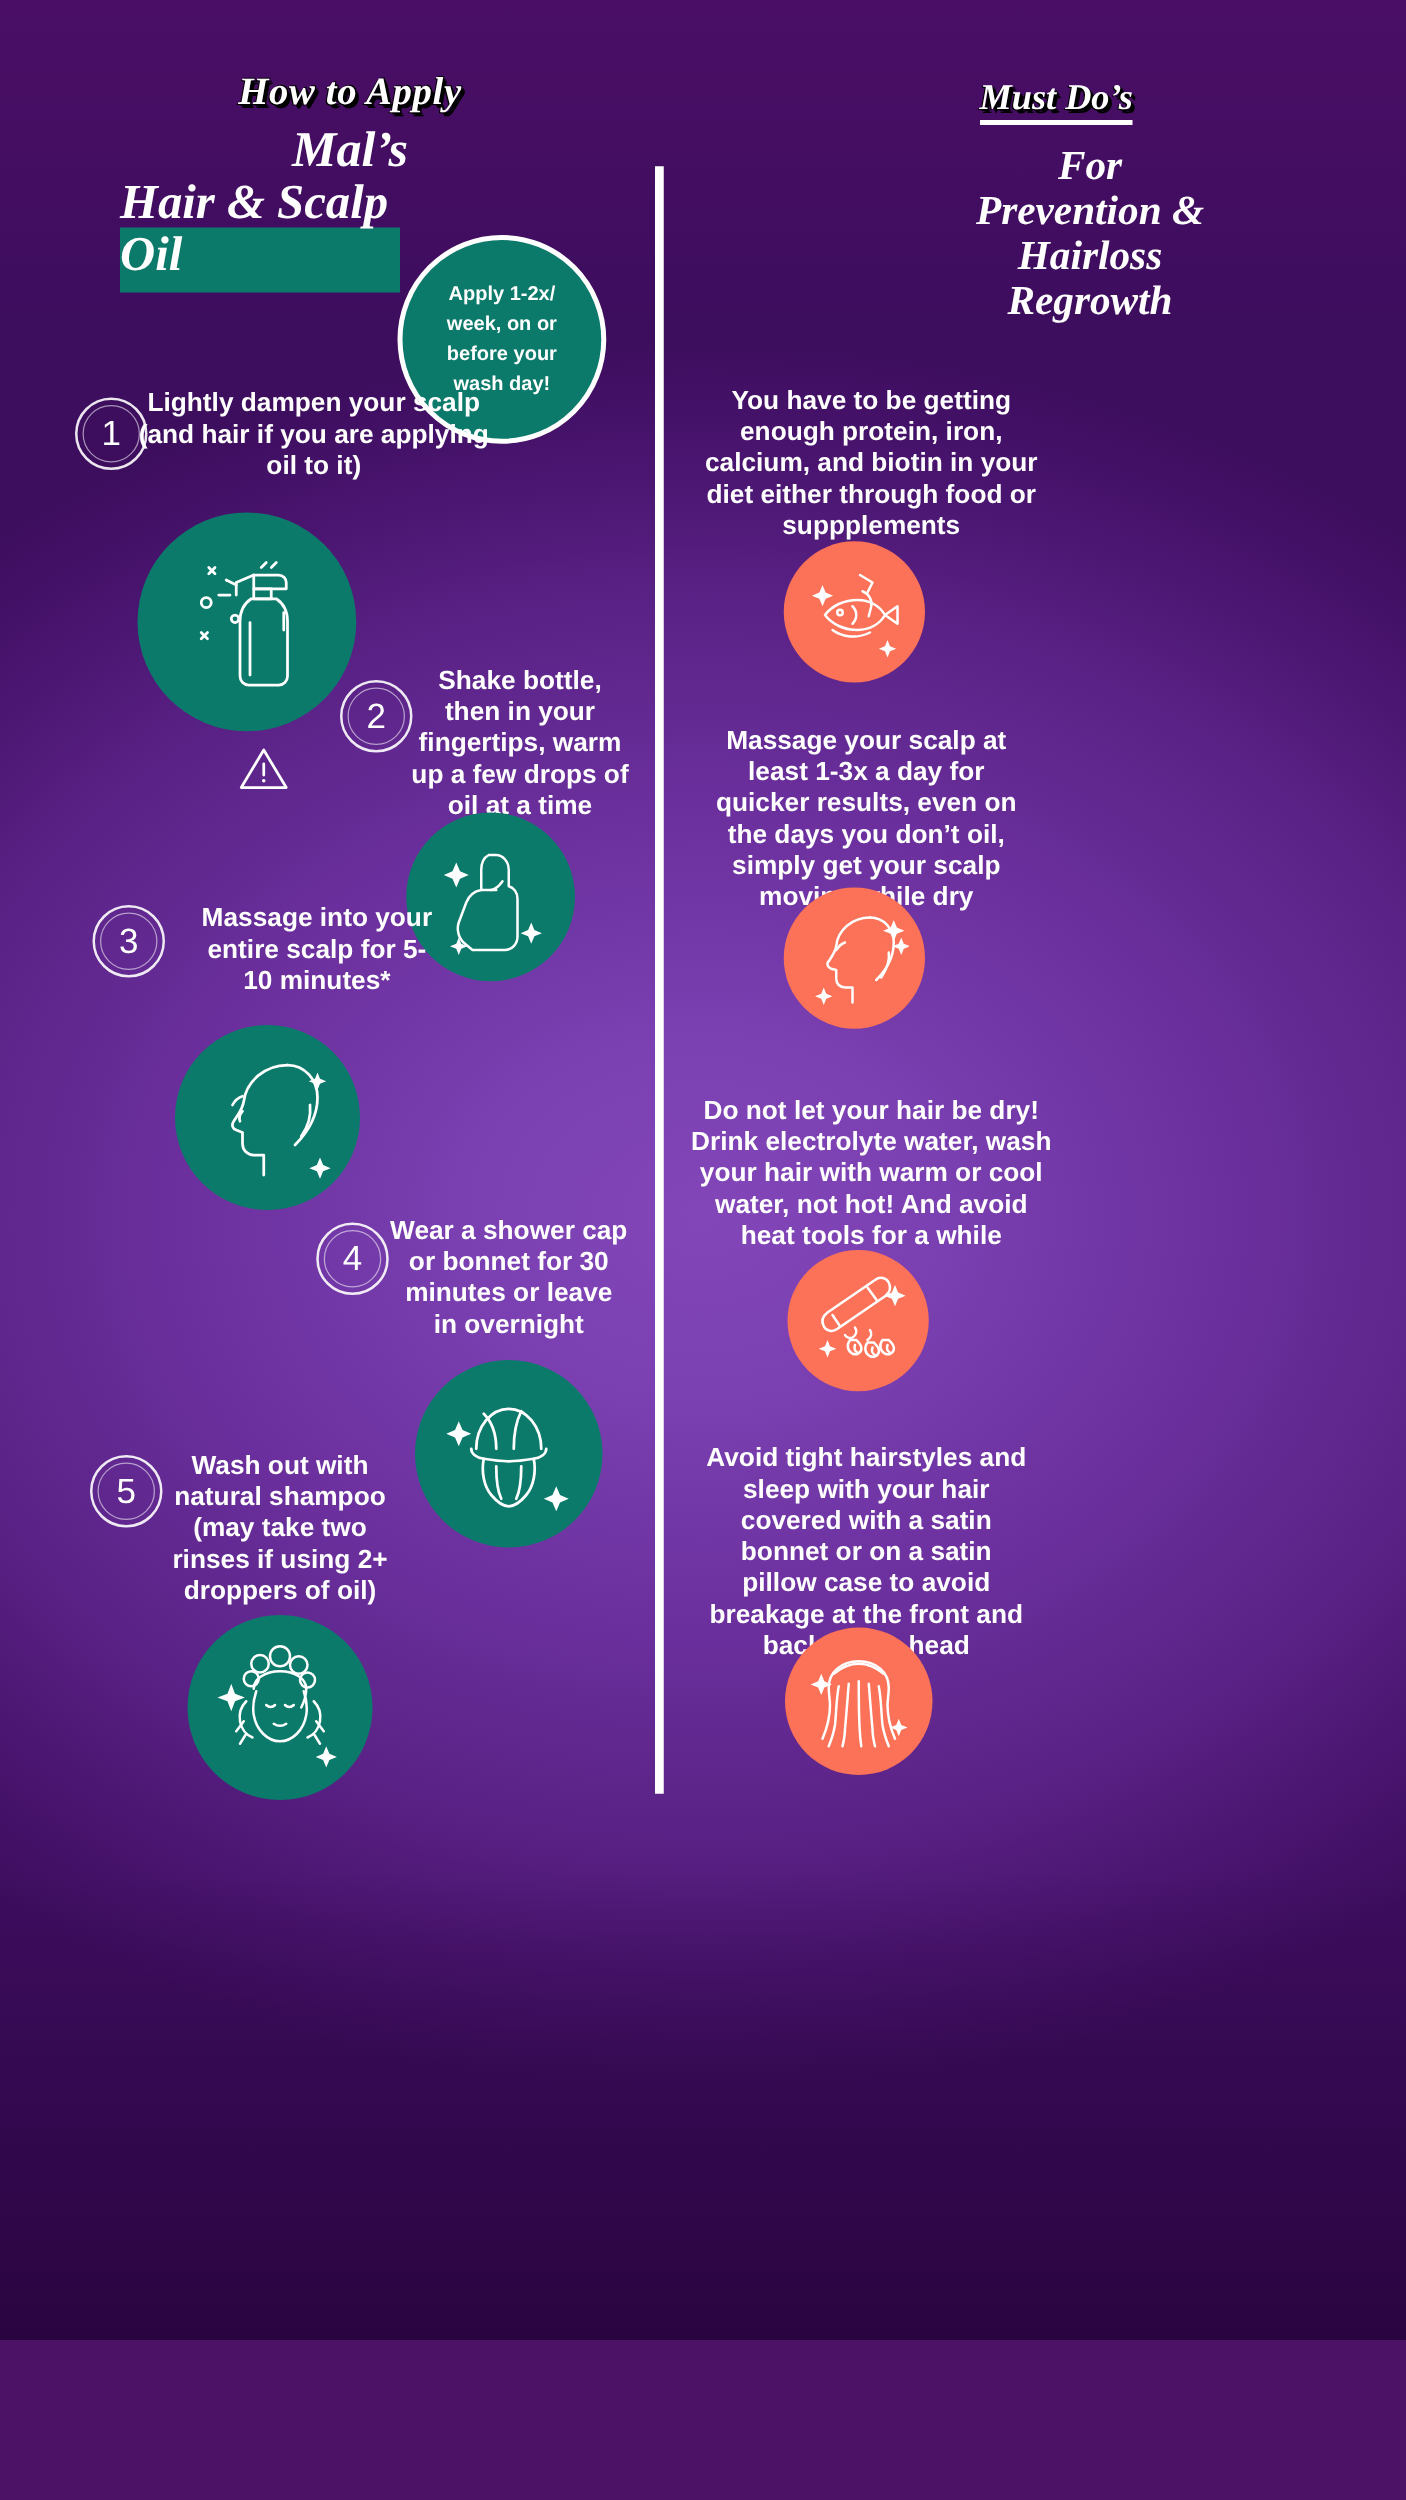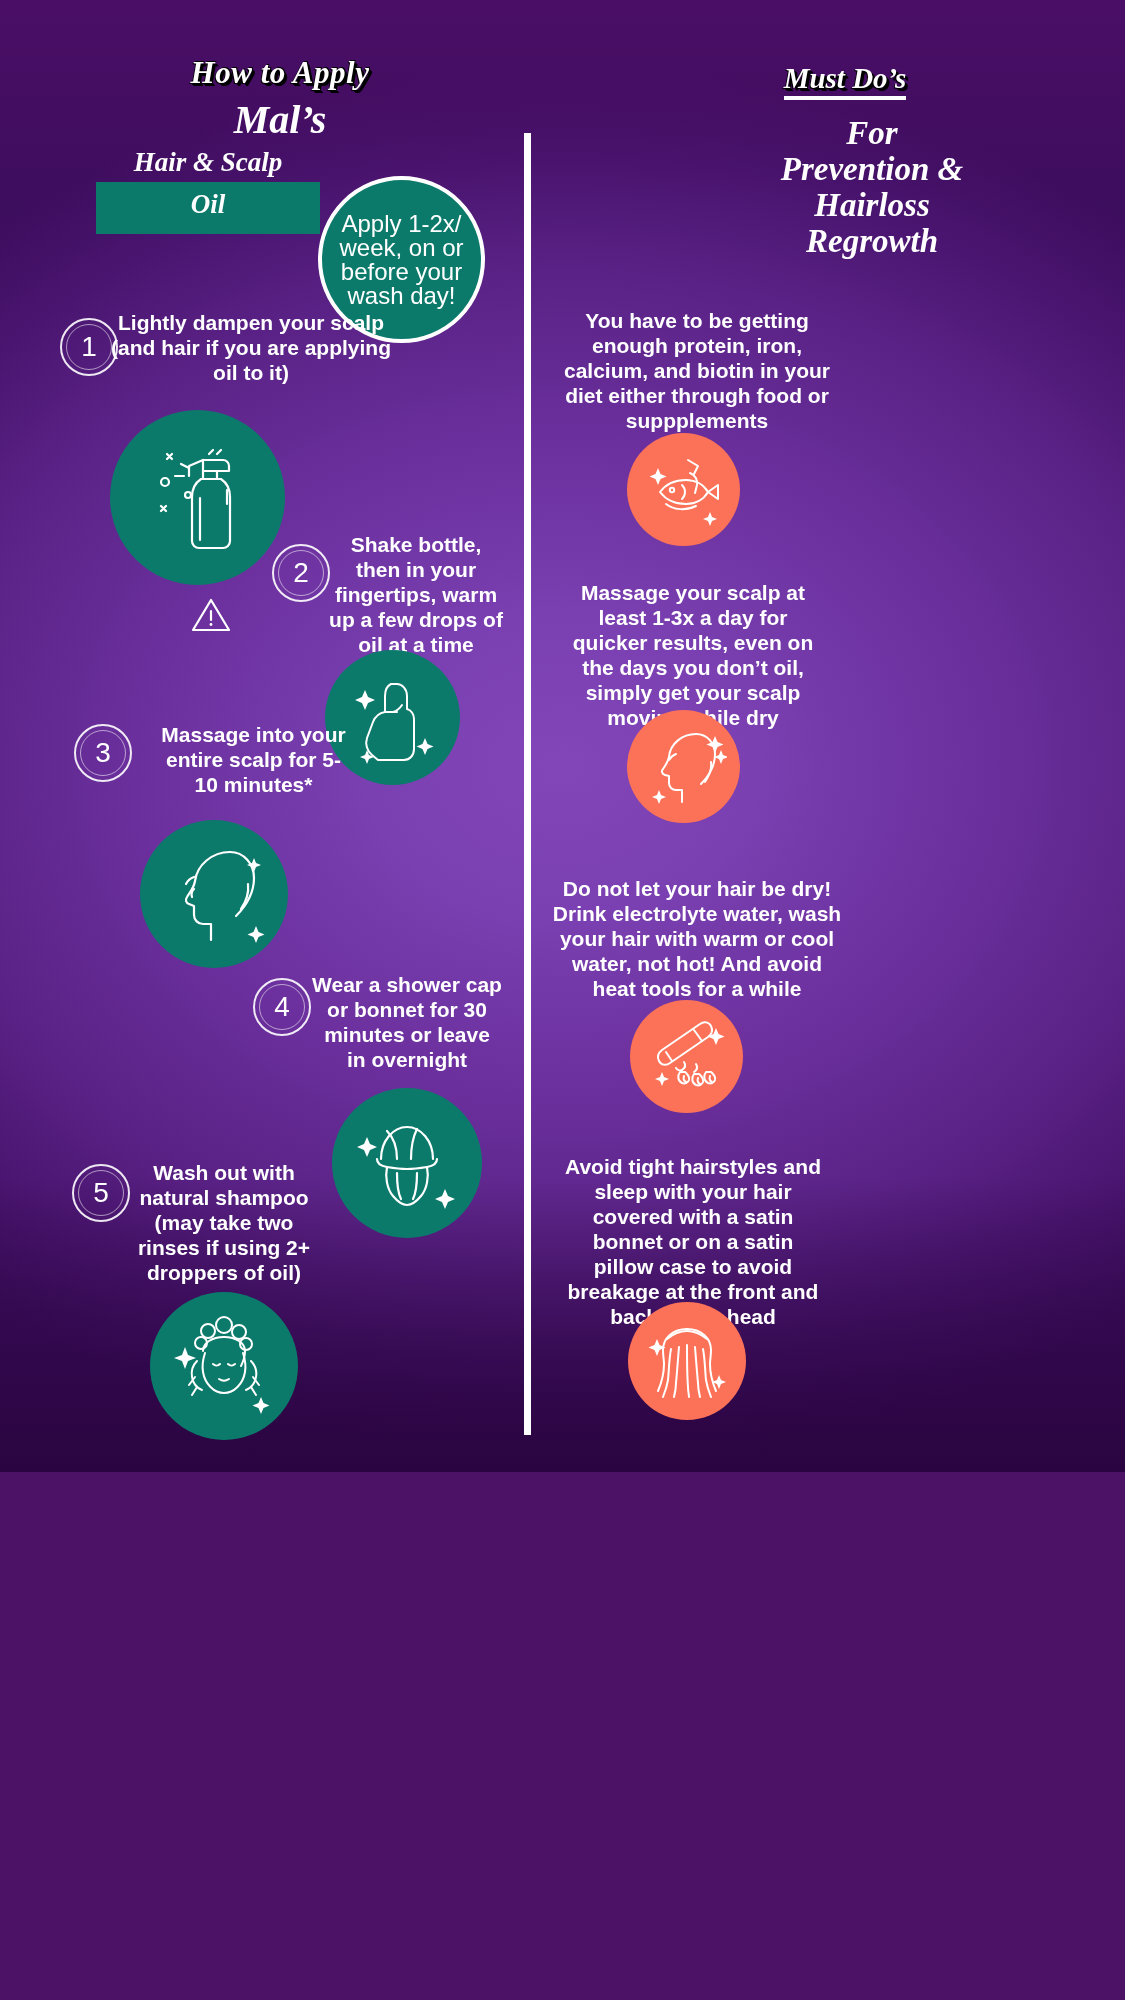--- a/index.html
+++ b/index.html
@@ -5,21 +5,21 @@
   * { margin:0; padding:0; box-sizing:border-box; }
   html,body { width:1125px; height:2000px; }
   body {
     font-family:"Liberation Sans", sans-serif;
     background:#4b1265;
     position:relative;
     overflow:hidden;
   }
   #page {
     position:relative;
-    width:1125px; height:1472px;
+    width:1125px; height:1872px;
     background:
       radial-gradient(ellipse 900px 700px at 50% 52%, #8246b8 0%, #7a3fb0 22%, #6a2f9c 48%, #5a2286 70%, #4a1570 86%, #3d0d5e 100%);
     overflow:hidden;
   }
   #page::before{
     content:"";
     position:absolute; inset:0;
     background:linear-gradient(180deg, #4a0e66 0%, rgba(74,14,102,0) 14%, rgba(55,8,78,0) 80%, #2a0440 100%);
     pointer-events:none;
   }
@@ -38,23 +38,23 @@
     font-size:40px; color:#fff;
   }
   .h-hs-wrap{
     position:absolute; left:96px; top:141px; width:224px;
   }
   .h-hs-bar{
     position:absolute; left:0; top:41px; width:224px; height:52px;
     background:#0c7a6b;
   }
   .h-hs {
-    position:relative; z-index:2; text-align:center;
+    position:relative; z-index:2; text-align:left;
     font-family:"Liberation Serif", serif; font-style:italic; font-weight:bold;
-    font-size:27px; line-height:42px; color:#fff;
+    font-size:39px; line-height:42px; color:#fff;
   }
 
   .h-must {
     position:absolute; left:565px; top:62px; width:560px; text-align:center;
     font-family:"Liberation Serif", serif; font-style:italic; font-weight:bold;
     font-size:29px; color:#fff;
     text-shadow:2px 2px 0 #000, 3px 3px 0 #000, -1px 1px 0 #000;
   }
   .h-must span{ border-bottom:4px solid #fff; padding-bottom:2px; }
   .h-sub {
@@ -64,24 +64,24 @@
   }
 
   
   .divider{
     position:absolute; left:524px; top:133px; width:7px; height:1302px;
     background:#fff;
   }
 
   
   .badge{
-    position:absolute; left:318px; top:176px; width:167px; height:167px;
+    position:absolute; left:318px; top:188px; width:167px; height:167px;
     border-radius:50%; background:#0c7a6b; border:4px solid #fff;
     display:flex; align-items:center; justify-content:center; text-align:center;
-    color:#fff; font-weight:normal; font-size:24px; line-height:24px;
+    color:#fff; font-weight:bold; font-size:16px; line-height:24px;
     padding:0 16px;
   }
 
   
   .numbadge{
     position:absolute; width:58px; height:58px; border-radius:50%;
     border:2px solid rgba(255,255,255,.9);
     display:flex; align-items:center; justify-content:center;
     color:#fff; font-size:28px; font-weight:300;
     font-family:"Liberation Sans", sans-serif;

